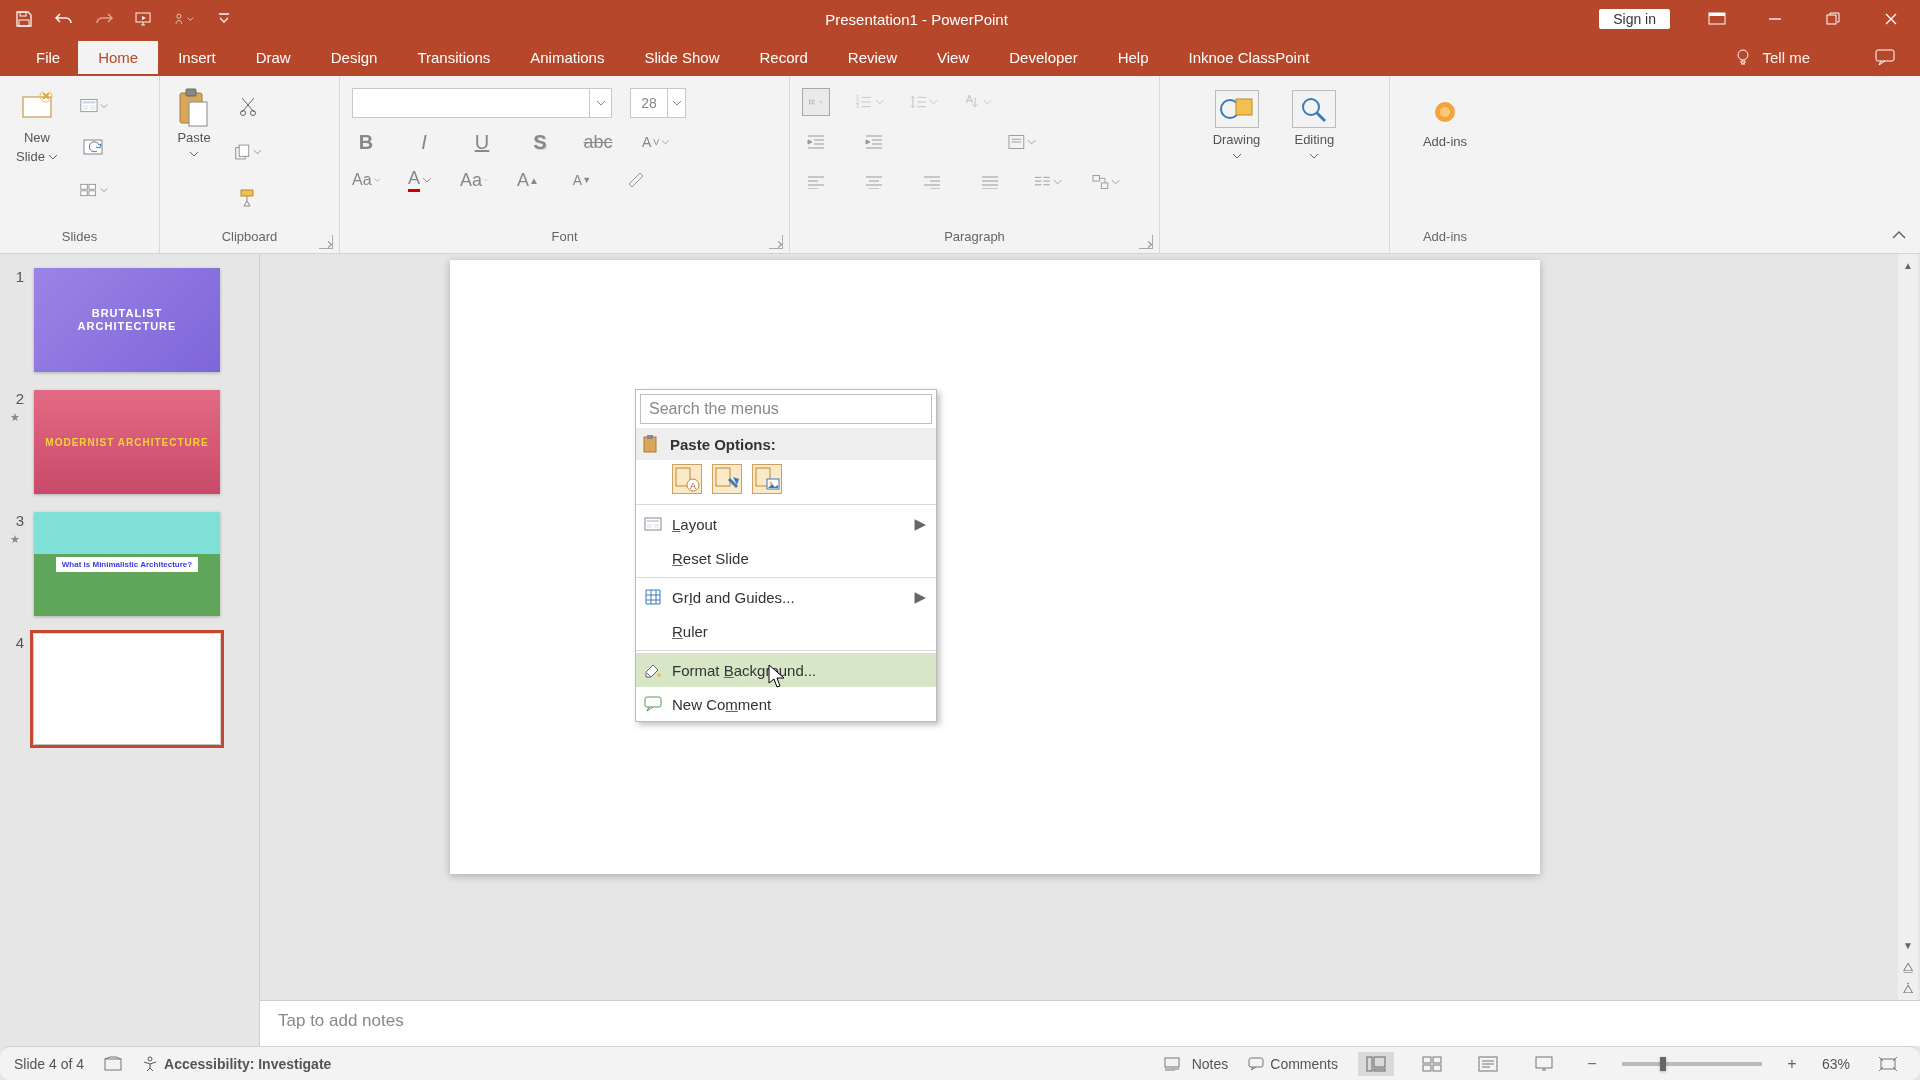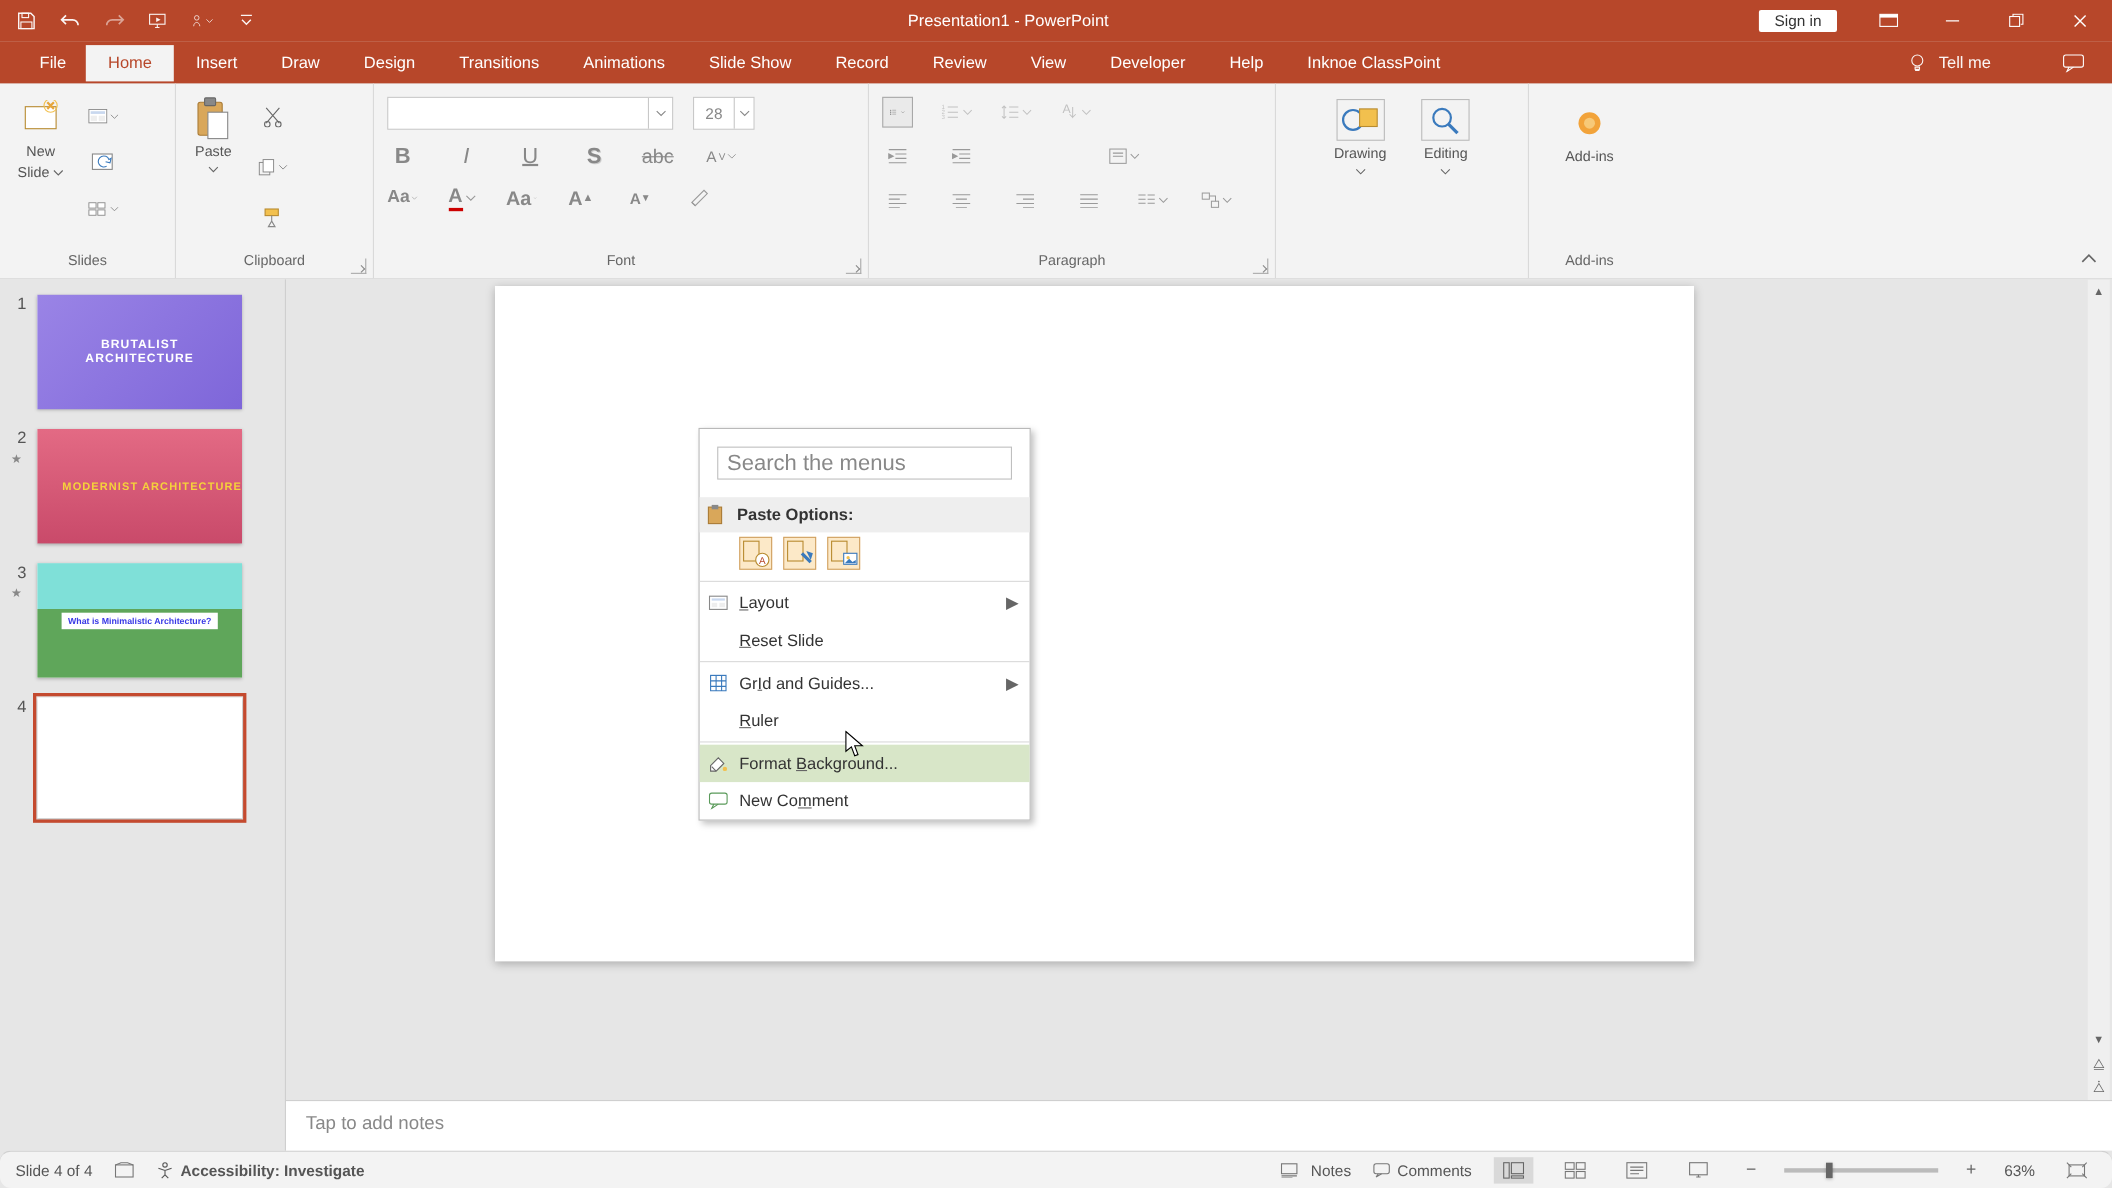--- a/index.html
+++ b/index.html
@@ -55,38 +55,38 @@
 
 .main { position: absolute; top: 254px; left: 0; right: 0; bottom: 34px; display: flex; background:#e6e6e6; }
 .thumbs { width: 260px; background: #e6e6e6; border-right: 1px solid #cfcfcf; padding-top: 10px; overflow:hidden; }
 .thumb-row { display:flex; padding: 4px 6px 14px 10px; gap:10px; }
 .thumb-row .num { width:14px; font-size:15px; color:#555; text-align:right; }
 .thumb-row .star { font-size:11px; color:#888; margin-top:4px; }
 .thumb { width: 186px; height: 104px; background:#fff; box-shadow: 0 1px 3px rgba(0,0,0,.25); position:relative; overflow:hidden; }
 .thumb.sel { outline: 3px solid #c44a2f; outline-offset: 1px; height: 110px; }
 .t1 { background: linear-gradient(135deg,#9a84e6,#7e66d9); display:flex;align-items:center;justify-content:center; }
 .t1 .txt{color:#fff;font-weight:700;font-size:11px;text-align:center;letter-spacing:1px;line-height:1.2;}
-.t2 { background: linear-gradient(#e36a84,#c94a6a); display:flex;align-items:center;justify-content:flex-end; }
+.t2 { background: linear-gradient(#e36a84,#c94a6a); display:flex;align-items:center;justify-content:center; }
 .t2 .txt{color:#f5d23b;font-weight:700;font-size:10px;letter-spacing:1px;}
 .t3 { background: linear-gradient(#7fe0d8 0%, #7fe0d8 40%, #5fa65a 40%, #5fa65a 100%); display:flex;align-items:center;justify-content:center; }
 .t3 .txt{background:#fff;color:#3a3ae6;font-size:8px;font-weight:700;padding:3px 6px;}
 
 .canvas-wrap { flex:1; position:relative; background:#e6e6e6; display:flex; flex-direction:column; }
 .canvas-scroll { flex:1; position:relative; overflow:hidden; }
 .slide-canvas { position:absolute; left:190px; top:6px; width:1090px; height:614px; background:#fff; box-shadow: 0 2px 8px rgba(0,0,0,.25); }
 .vscroll { position:absolute; right:2px; top:0; width:20px; bottom:0; background:#efefef; }
 .vscroll .arrow{height:22px;display:flex;align-items:center;justify-content:center;color:#666;font-size:10px;}
 .notes { height: 46px; border-top: 1px solid #cfcfcf; background:#fff; padding: 10px 18px; color:#888; font-size:17px; }
 
 
 .cursor { position:absolute; width:20px; height:26px; pointer-events:none; z-index:200;}
 
 
 .ctx { position:absolute; width: 302px; background:#fff; border:1px solid #b9b9b9; box-shadow: 3px 3px 6px rgba(0,0,0,.25); z-index:100; font-size:15px; color:#333; }
-.ctx .search { margin:16px; height:30px; border:1px solid #bfbfbf; background:#fff; padding:0 8px; color:#888; display:flex; align-items:center; font-size:20px;}
+.ctx .search { margin:4px; height:30px; border:1px solid #bfbfbf; background:#fff; padding:0 8px; color:#888; display:flex; align-items:center; font-size:16px;}
 .ctx .hdr { display:flex; align-items:center; height:32px; background:#eee; }
 .ctx .hdr .lbl{padding-left:36px; font-weight:600;}
 .ctx .paste-row{display:flex; gap:10px; padding:4px 0 8px 36px;}
 .ctx .paste-ico{width:30px;height:30px;border:1px solid #d0a060;background:#fce9c8;position:relative;}
 .ctx .row { display:flex; align-items:center; height:34px; position:relative; }
 .ctx .row .lic{width:30px; display:flex;align-items:center;justify-content:center; margin-left:2px;}
 .ctx .row .lbl{padding-left:4px;}
 .ctx .row.hover{ background:#d8e6c8; }
 .ctx .sep{height:1px;background:#d9d9d9;margin:2px 0;}
 .ctx .sub{position:absolute;right:10px;color:#666;}
@@ -327,21 +327,21 @@
       <div class="ctrl-row disabled" style="gap:30px;font-family:'Times New Roman',serif;font-size:20px;color:#999;">
         <span class="smbtn" style="font-weight:700;">B</span>
         <span class="smbtn" style="font-style:italic;">I</span>
         <span class="smbtn" style="text-decoration:underline;">U</span>
         <span class="smbtn" style="font-weight:700;text-shadow:1px 1px #ccc;">S</span>
         <span class="smbtn" style="text-decoration:line-through;font-size:18px;">abc</span>
         <span class="smbtn" style="display:flex;gap:2px;font-size:14px;">A<span style="font-size:9px;">V</span><svg class="chev" viewBox="0 0 10 10">
               <path d="M1 3l4 4 4-4" fill="none" stroke="#999"></path>
             </svg></span>
       </div>
-      <div class="ctrl-row disabled" style="gap:26px;color:#999;font-weight:bold;">
+      <div class="ctrl-row disabled" style="gap:26px;color:#999;">
         <span class="smbtn" style="display:flex;gap:2px;">
             <span style="font-size:16px;">Aa</span>
             <svg class="chev" viewBox="0 0 10 10">
               <path d="M1 3l4 4 4-4" fill="none" stroke="#999"></path>
             </svg>
           </span>
         <span class="smbtn" style="display:flex;gap:2px;">
             <span style="font-size:18px;border-bottom:3px solid #c00;">A</span>
             <svg class="chev" viewBox="0 0 10 10">
               <path d="M1 3l4 4 4-4" fill="none" stroke="#999"></path>

